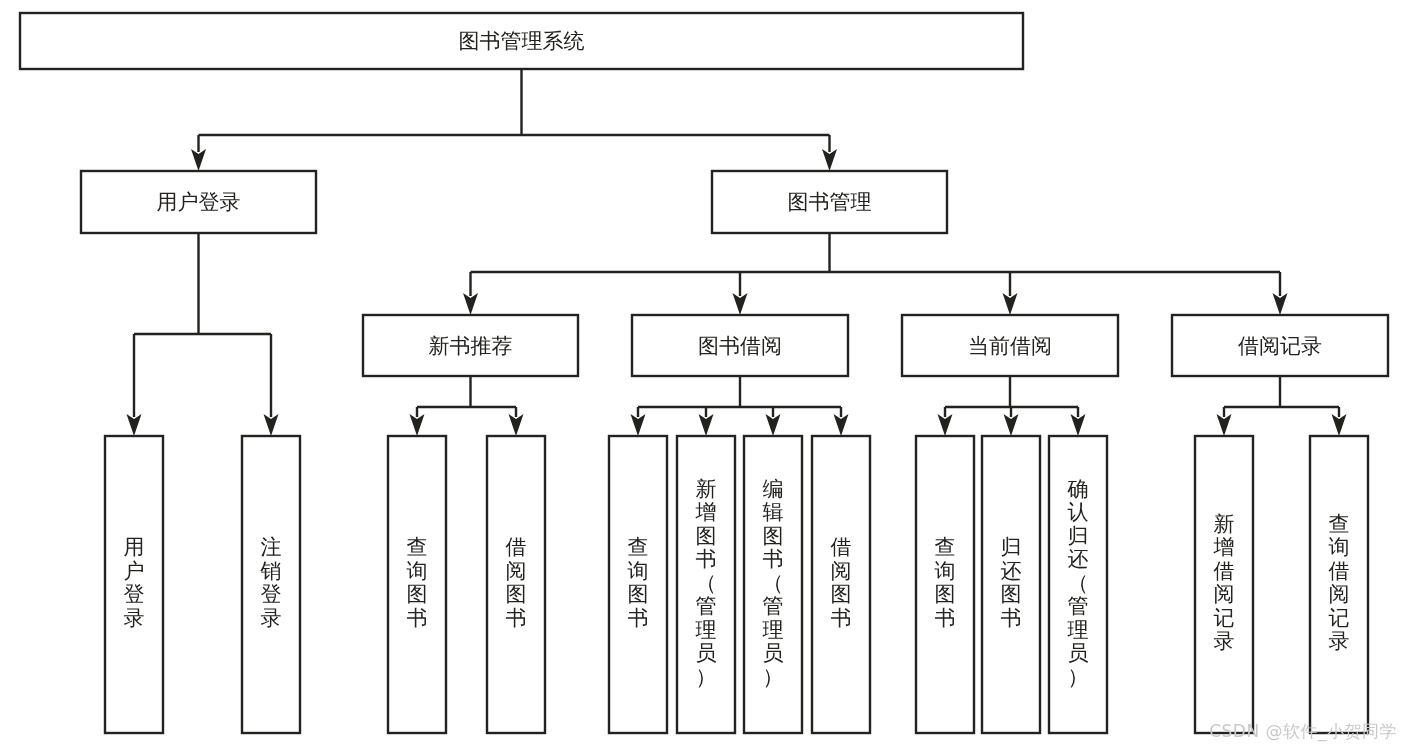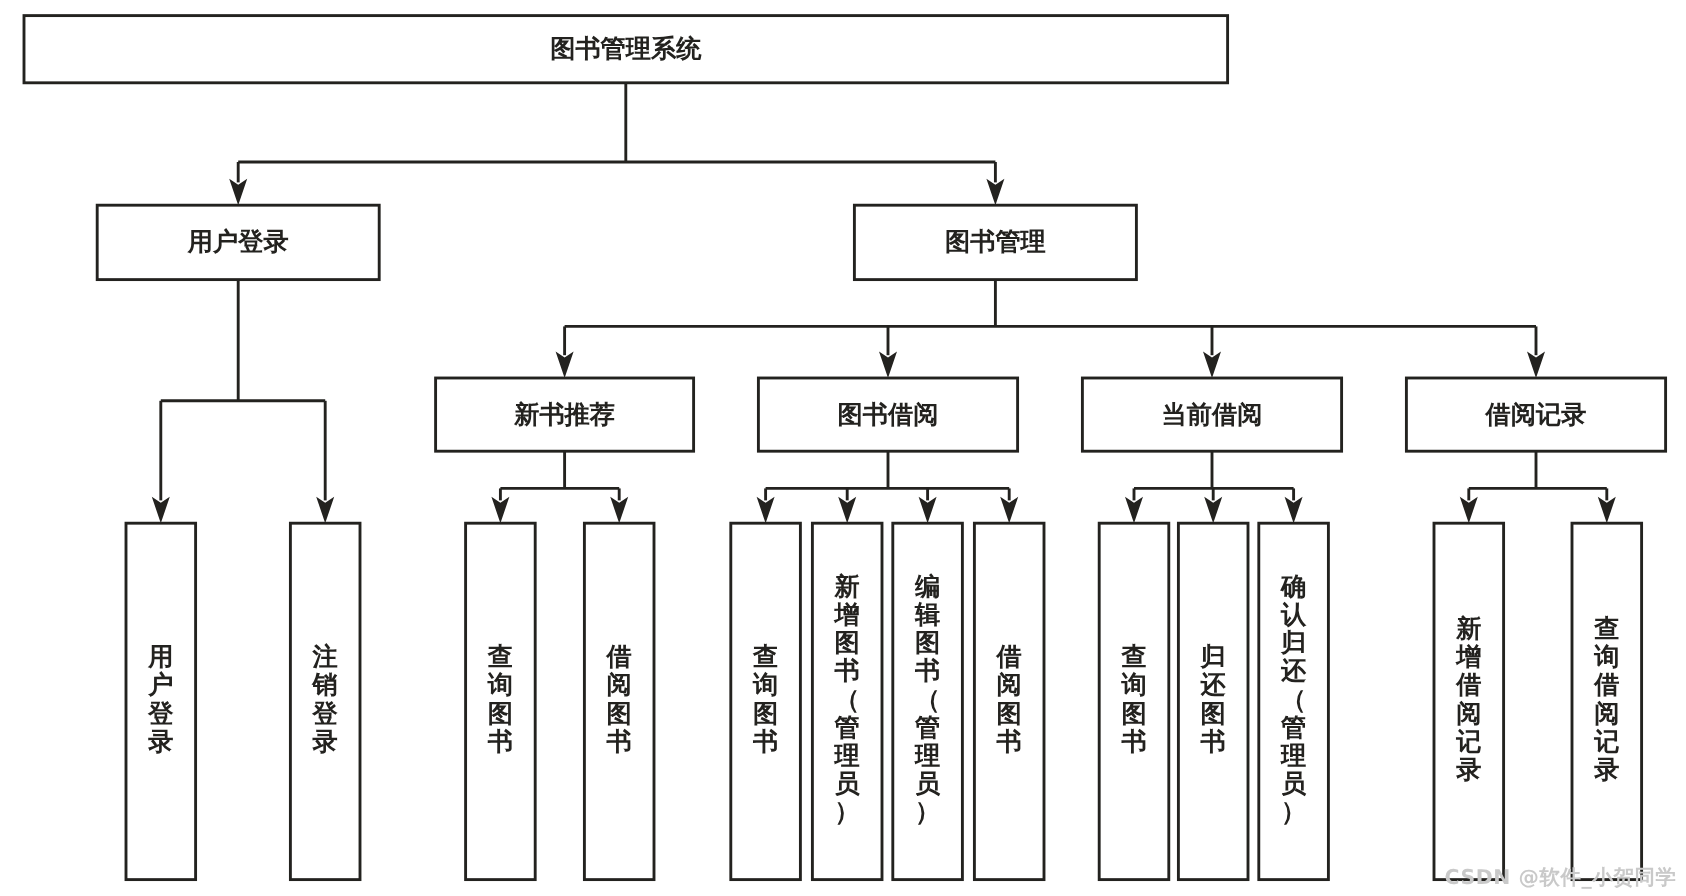--- a/index.html
+++ b/index.html
@@ -11,21 +11,20 @@
     width: 1405px;
     height: 747px;
     font-family: "DejaVu Sans", "Liberation Sans", sans-serif;
     overflow: hidden;
   }
   #diagram-root {
     position: relative;
     width: 1405px;
     height: 747px;
     background: #ffffff;
-    font-weight: bold;
   }
   svg.canvas {
     position: absolute;
     left: 0;
     top: 0;
     width: 1405px;
     height: 747px;
     display: block;
   }
   .node-box {

